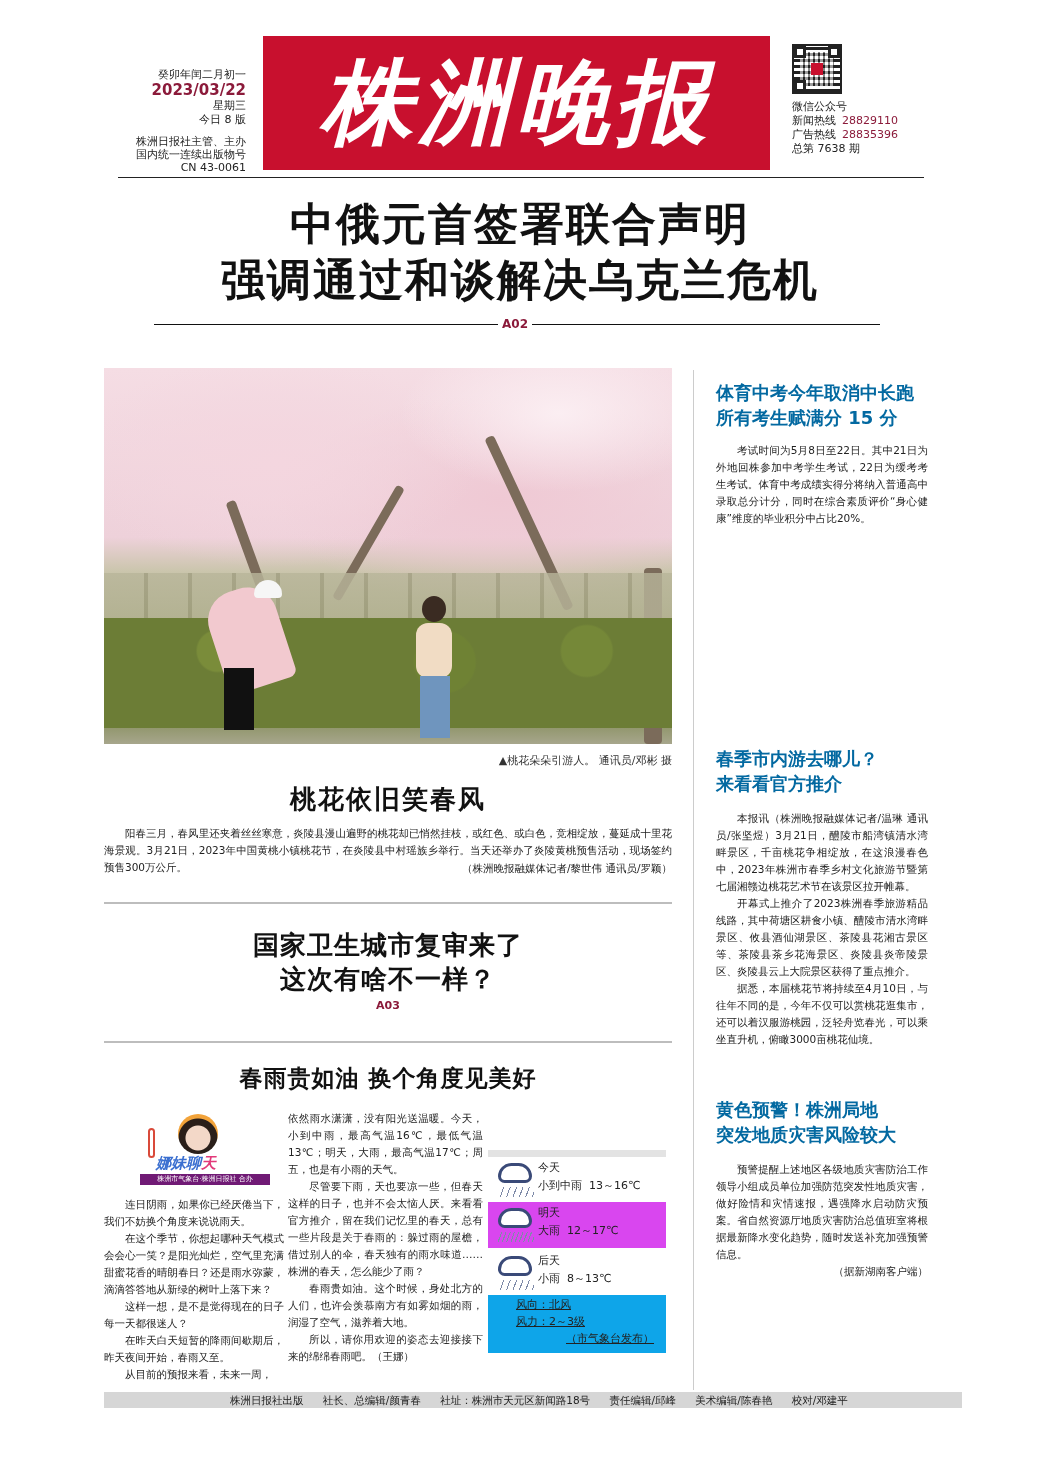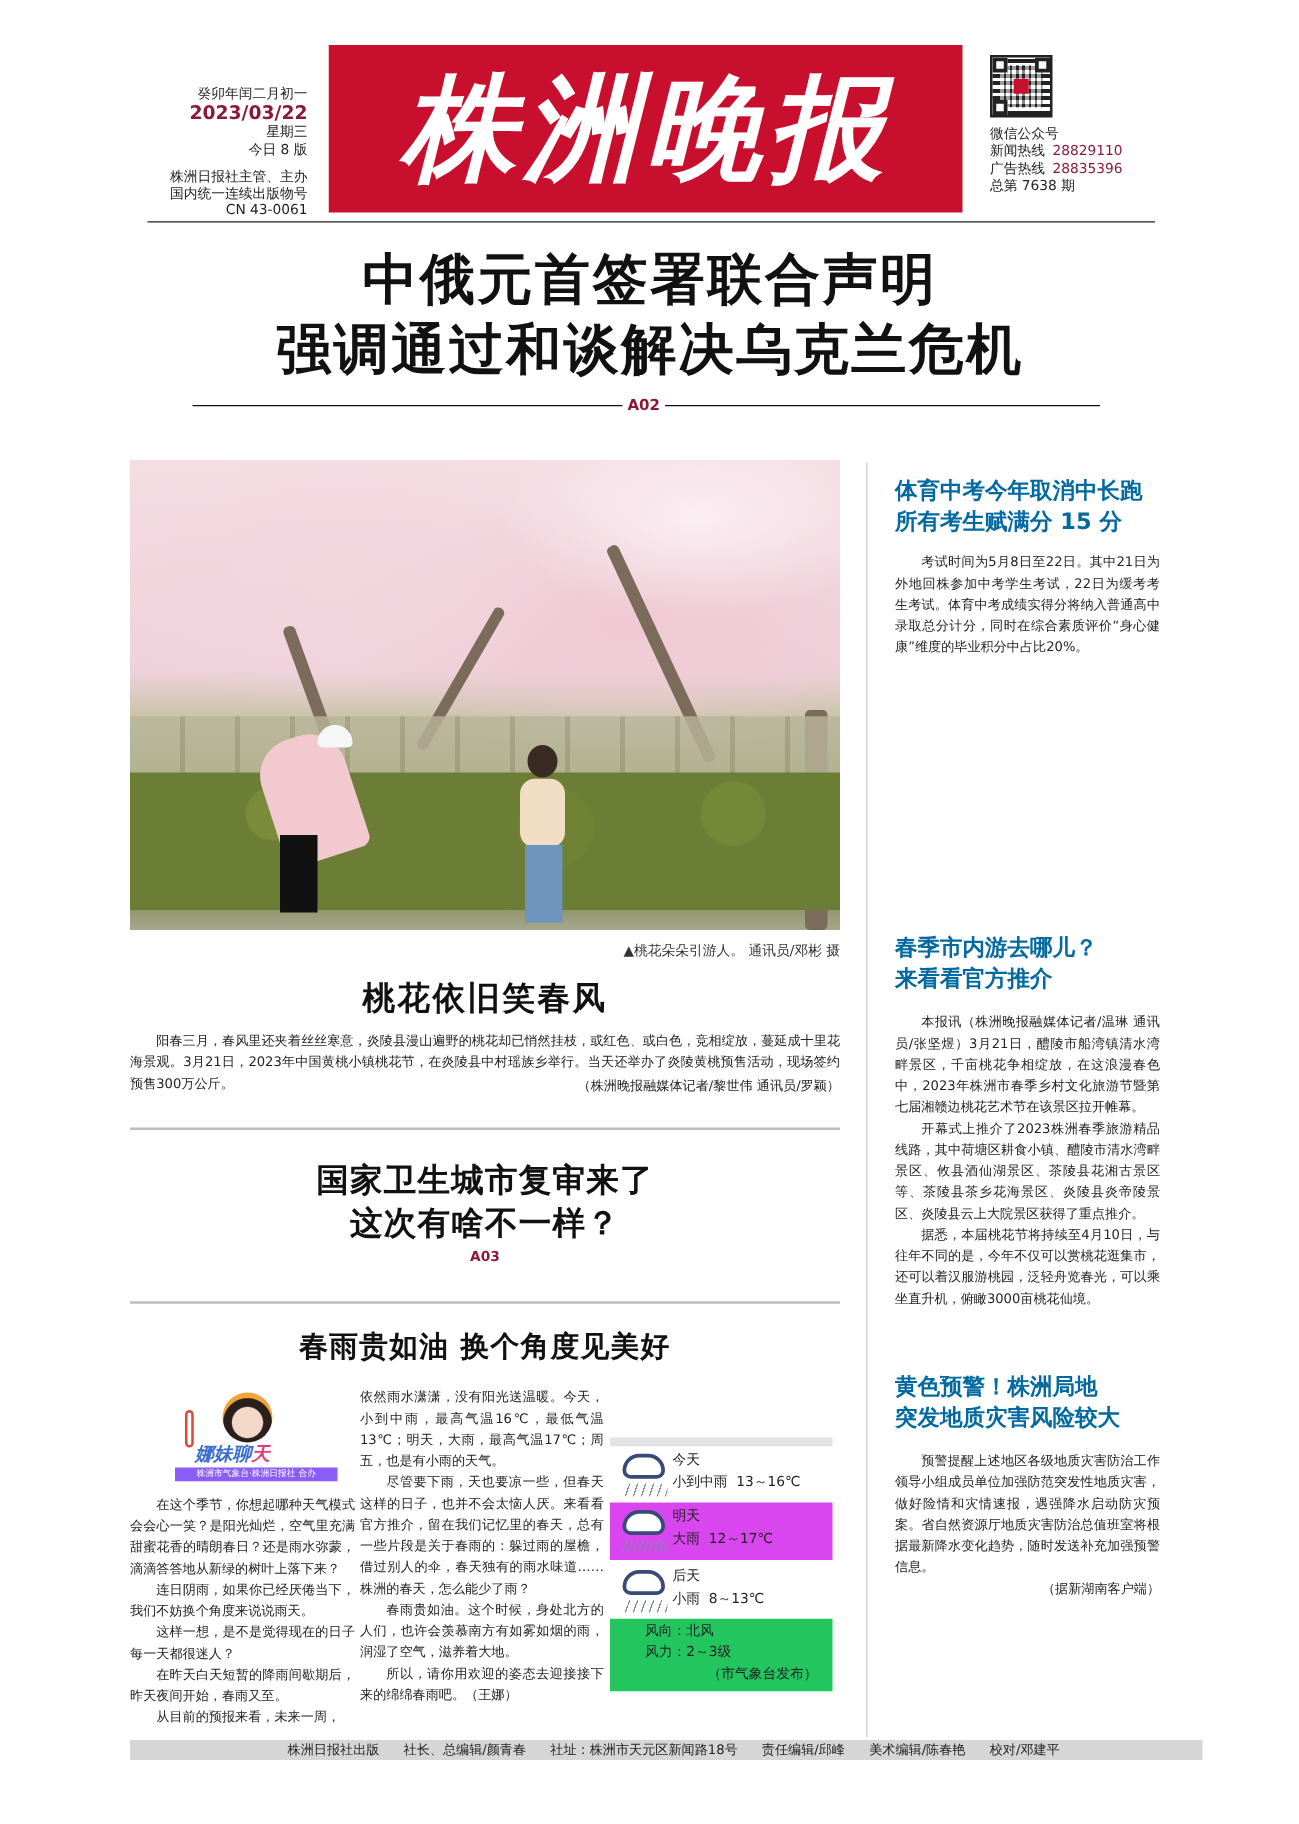--- a/index.html
+++ b/index.html
@@ -67,35 +67,35 @@
   .a2-ref { left: 104px; top: 999px; width: 568px; text-align: center; font-size: 11px; font-weight: bold; color: #8b1a3a; }
 
   .a3-title { left: 104px; top: 1063px; width: 568px; font-size: 23px; line-height: 30px; letter-spacing: 1px; }
 
   
   .badge { left: 140px; top: 1110px; width: 130px; height: 78px; }
   .badge .face { position:absolute; left:38px; top:4px; width:40px; height:40px; border-radius:50%; background: radial-gradient(circle at 50% 60%, #f3d8c8 0 12px, #2a1f1a 13px 19px, #f2a33a 20px); }
   .badge .thermo { position:absolute; left:8px; top:18px; width:7px; height:30px; border:2px solid #d94a3a; border-radius:4px; background:#fff; }
   .badge .name { position:absolute; left:16px; top:44px; font-size:15px; font-weight:bold; color:#3a6fd0; font-style: italic; }
   .badge .name .tian { color:#e23a7a; }
-  .badge .strip { position:absolute; left:0; top:64px; width:130px; height:11px; background:#8b5cf6; font-size:7px; color:#fff; line-height:11px; text-align:center; }
+  .badge .strip { position:absolute; left:0; top:64px; width:130px; height:11px; background:#701a75; font-size:7px; color:#fff; line-height:11px; text-align:center; }
 
   .col { font-size: 10.5px; line-height: 17px; color: #222; text-align: justify; }
   .col p { text-indent: 2em; }
   .col-1 { left: 104px; top: 1196px; width: 180px; }
   .col-2 { left: 288px; top: 1110px; width: 195px; }
 
   
   .wx { left: 488px; top: 1150px; width: 178px; height: 200px; }
   .wx-row { position:absolute; left:0; width:178px; height:44px; font-size:11px; line-height:18px; color:#222; }
   .wx-row.shade { background:#d946ef; }
   .wx-row .ico { position:absolute; left:10px; top:6px; width:34px; height:20px; background:#fff; border:3px solid #3a4a78; border-radius:16px 16px 8px 8px; }
   .wx-row .rain { position:absolute; left:10px; top:30px; width:36px; height:10px; background: repeating-linear-gradient(110deg, transparent 0 5px, #7e8aa8 5px 6px); }
   .wx-row .txt { position:absolute; left:50px; top:2px; }
-  .wx-foot { position:absolute; left:0; top:145px; width:178px; height:58px; background:#22c55e; font-size:11px; line-height:17px; color:#222; padding: 1px 0 0 28px; }
+  .wx-foot { position:absolute; left:0; top:145px; width:178px; height:58px; background:#0ea5e9; font-size:11px; line-height:17px; color:#222; padding: 1px 0 0 28px; text-decoration: underline; }
   .wx-foot .src { text-align:right; padding-right:12px; }
   .wx-topbar { position:absolute; left:0; top:0; width:178px; height:7px; background:#e3e3e3; }
 
   
   .vrule { left: 693px; top: 370px; width: 1px; height: 1020px; background: #ccc; }
   .rc { left: 716px; width: 212px; }
   .rc-title { font-size: 18px; font-weight: bold; line-height: 25px; color: #0369a1; }
   .rc-body { font-size: 10.5px; line-height: 17px; color: #222; text-align: justify; }
   .rc-body p { text-indent: 2em; }
   .rc-body .src { text-align: right; text-indent: 0; }
@@ -178,22 +178,22 @@
 <div class="abs h2 a3-title">春雨贵如油  换个角度见美好</div>
 
 <div class="abs badge">
   <div class="thermo"></div>
   <div class="face"></div>
   <div class="name"><span>娜妹聊</span><span class="tian">天</span></div>
   <div class="strip">株洲市气象台·株洲日报社 合办</div>
 </div>
 
 <div class="abs col col-1">
+  <p>连日阴雨，如果你已经厌倦当下，我们不妨换个角度来说说雨天。</p>
   <p>在这个季节，你想起哪种天气模式会会心一笑？是阳光灿烂，空气里充满甜蜜花香的晴朗春日？还是雨水弥蒙，滴滴答答地从新绿的树叶上落下来？</p>
-  <p>连日阴雨，如果你已经厌倦当下，我们不妨换个角度来说说雨天。</p>
   <p>这样一想，是不是觉得现在的日子每一天都很迷人？</p>
   <p>在昨天白天短暂的降雨间歇期后，昨天夜间开始，春雨又至。</p>
   <p>从目前的预报来看，未来一周，</p>
 </div>
 
 <div class="abs col col-2">
   <p style="text-indent:0">依然雨水潇潇，没有阳光送温暖。今天，小到中雨，最高气温16℃，最低气温13℃；明天，大雨，最高气温17℃；周五，也是有小雨的天气。</p>
   <p>尽管要下雨，天也要凉一些，但春天这样的日子，也并不会太恼人厌。来看看官方推介，留在我们记忆里的春天，总有一些片段是关于春雨的：躲过雨的屋檐，借过别人的伞，春天独有的雨水味道……株洲的春天，怎么能少了雨？</p>
   <p>春雨贵如油。这个时候，身处北方的人们，也许会羡慕南方有如雾如烟的雨，润湿了空气，滋养着大地。</p>
   <p>所以，请你用欢迎的姿态去迎接接下来的绵绵春雨吧。（王娜）</p>

